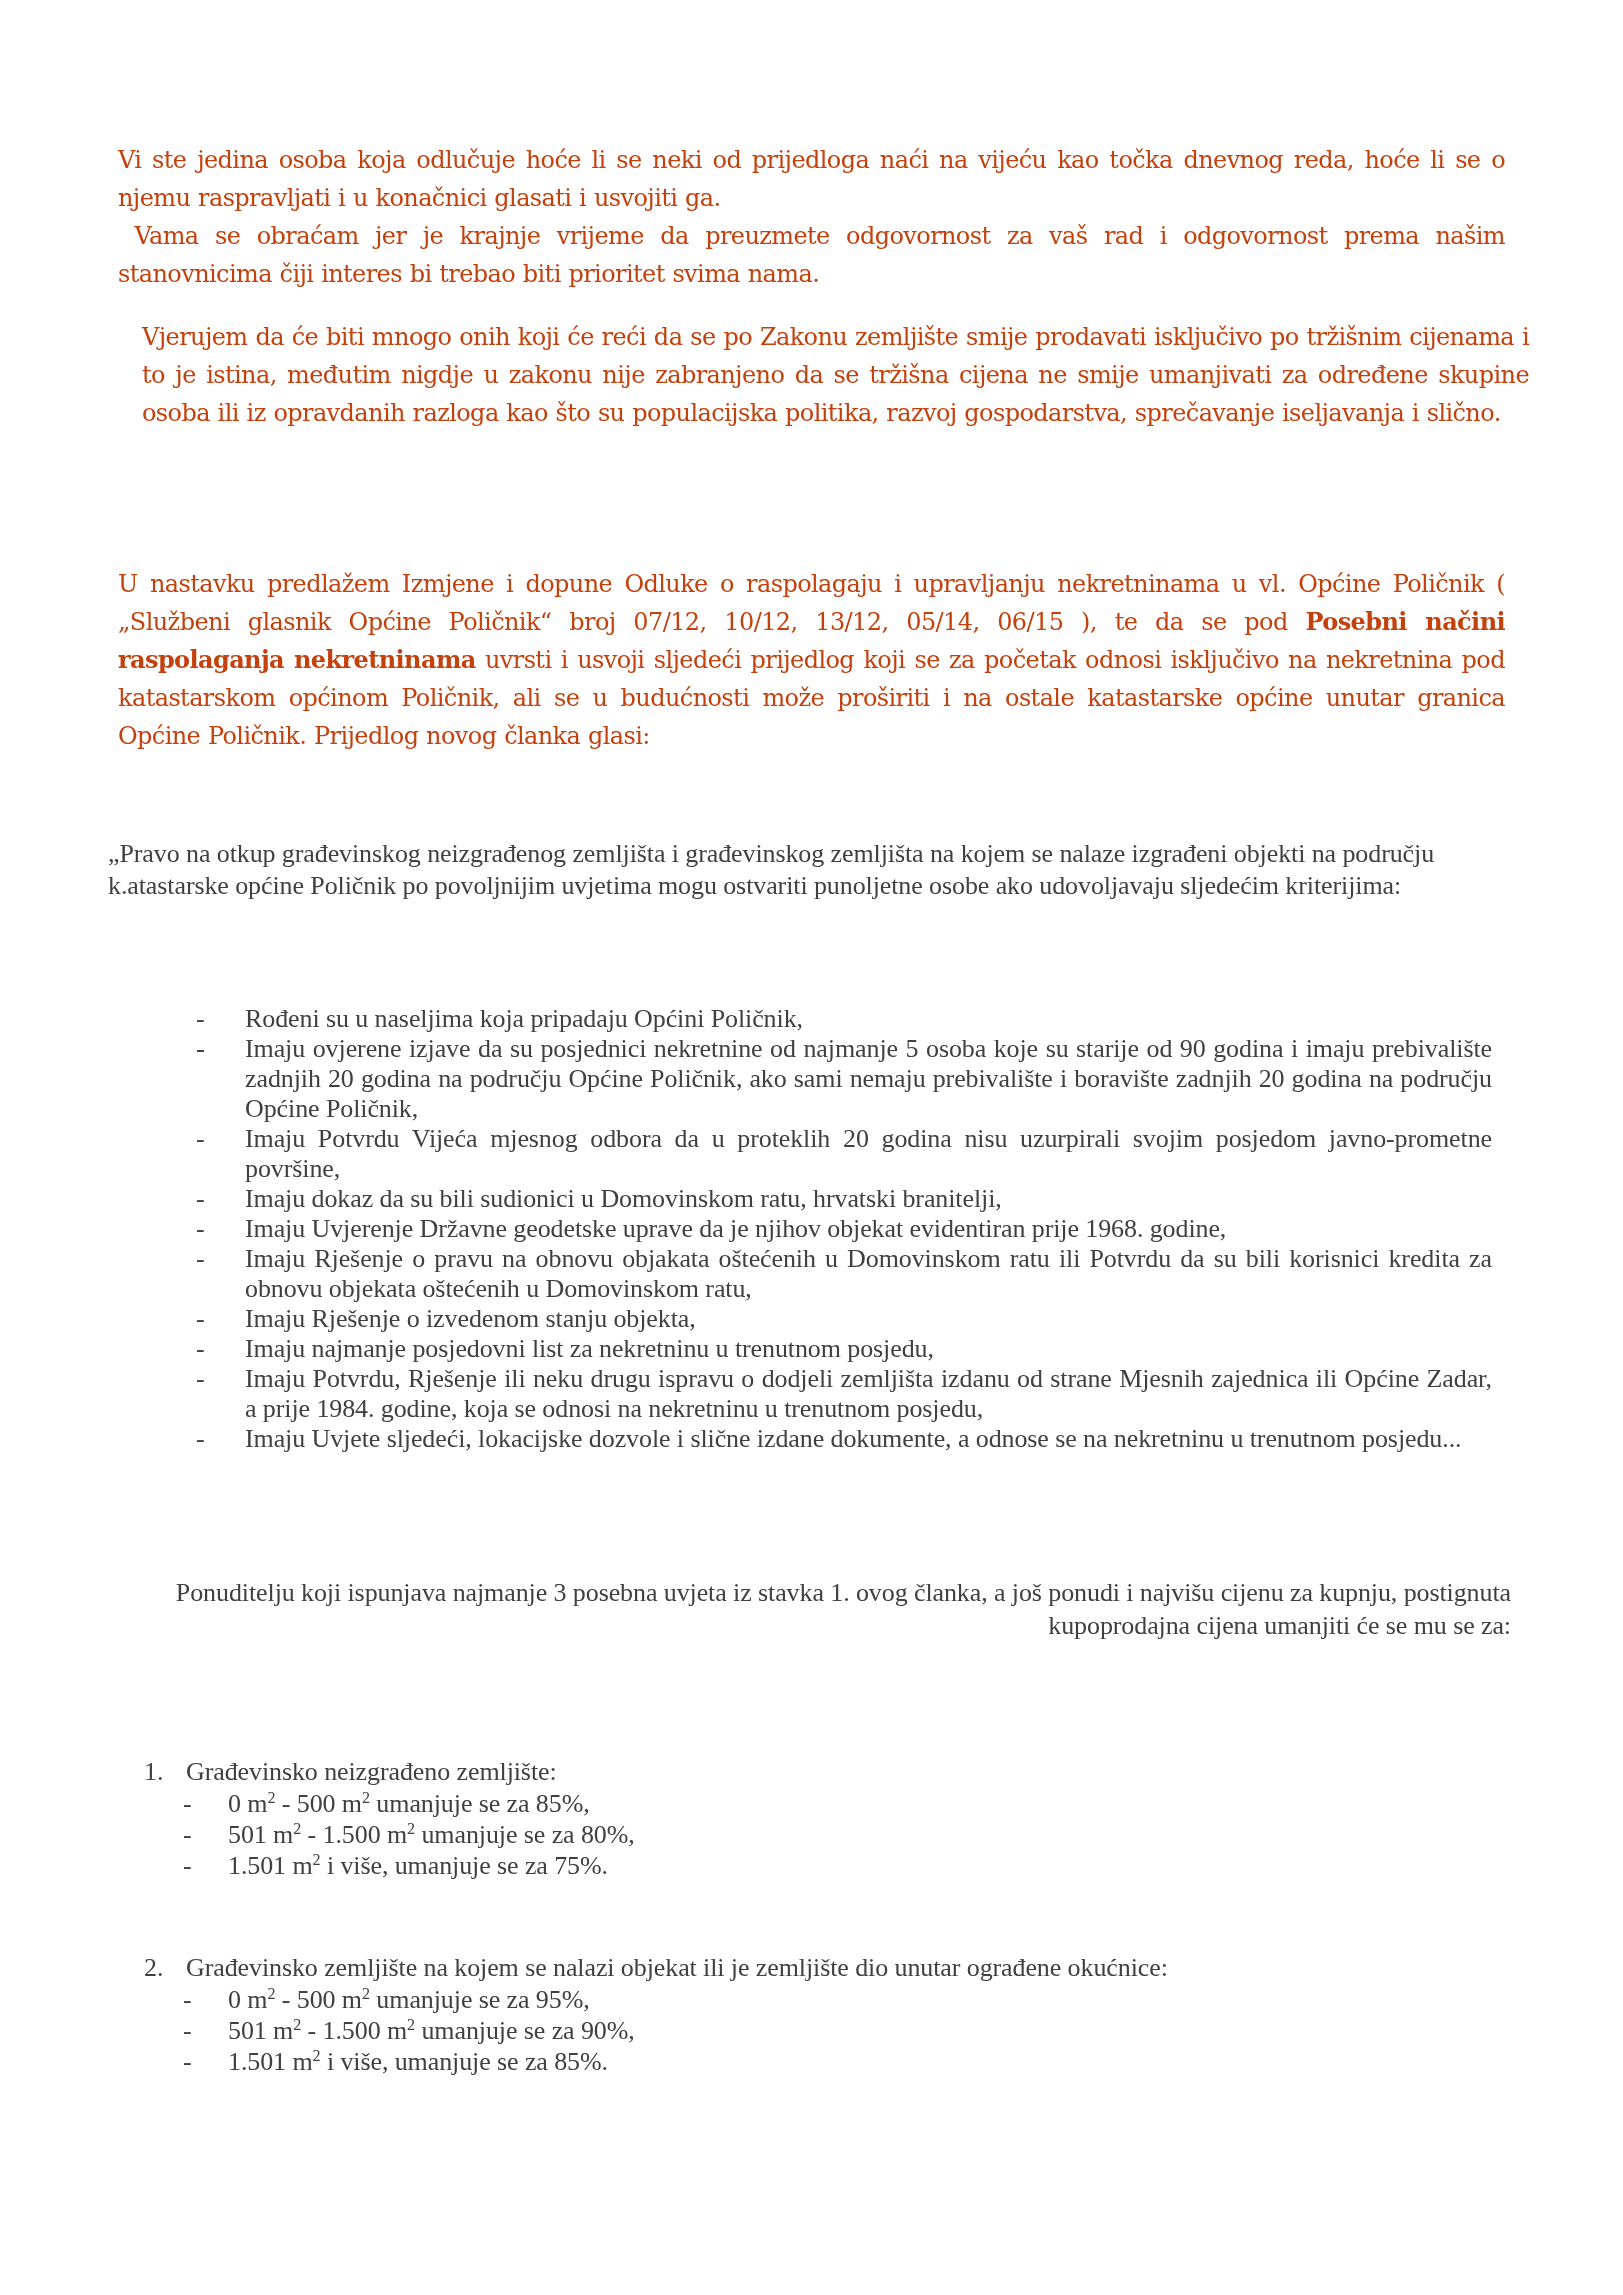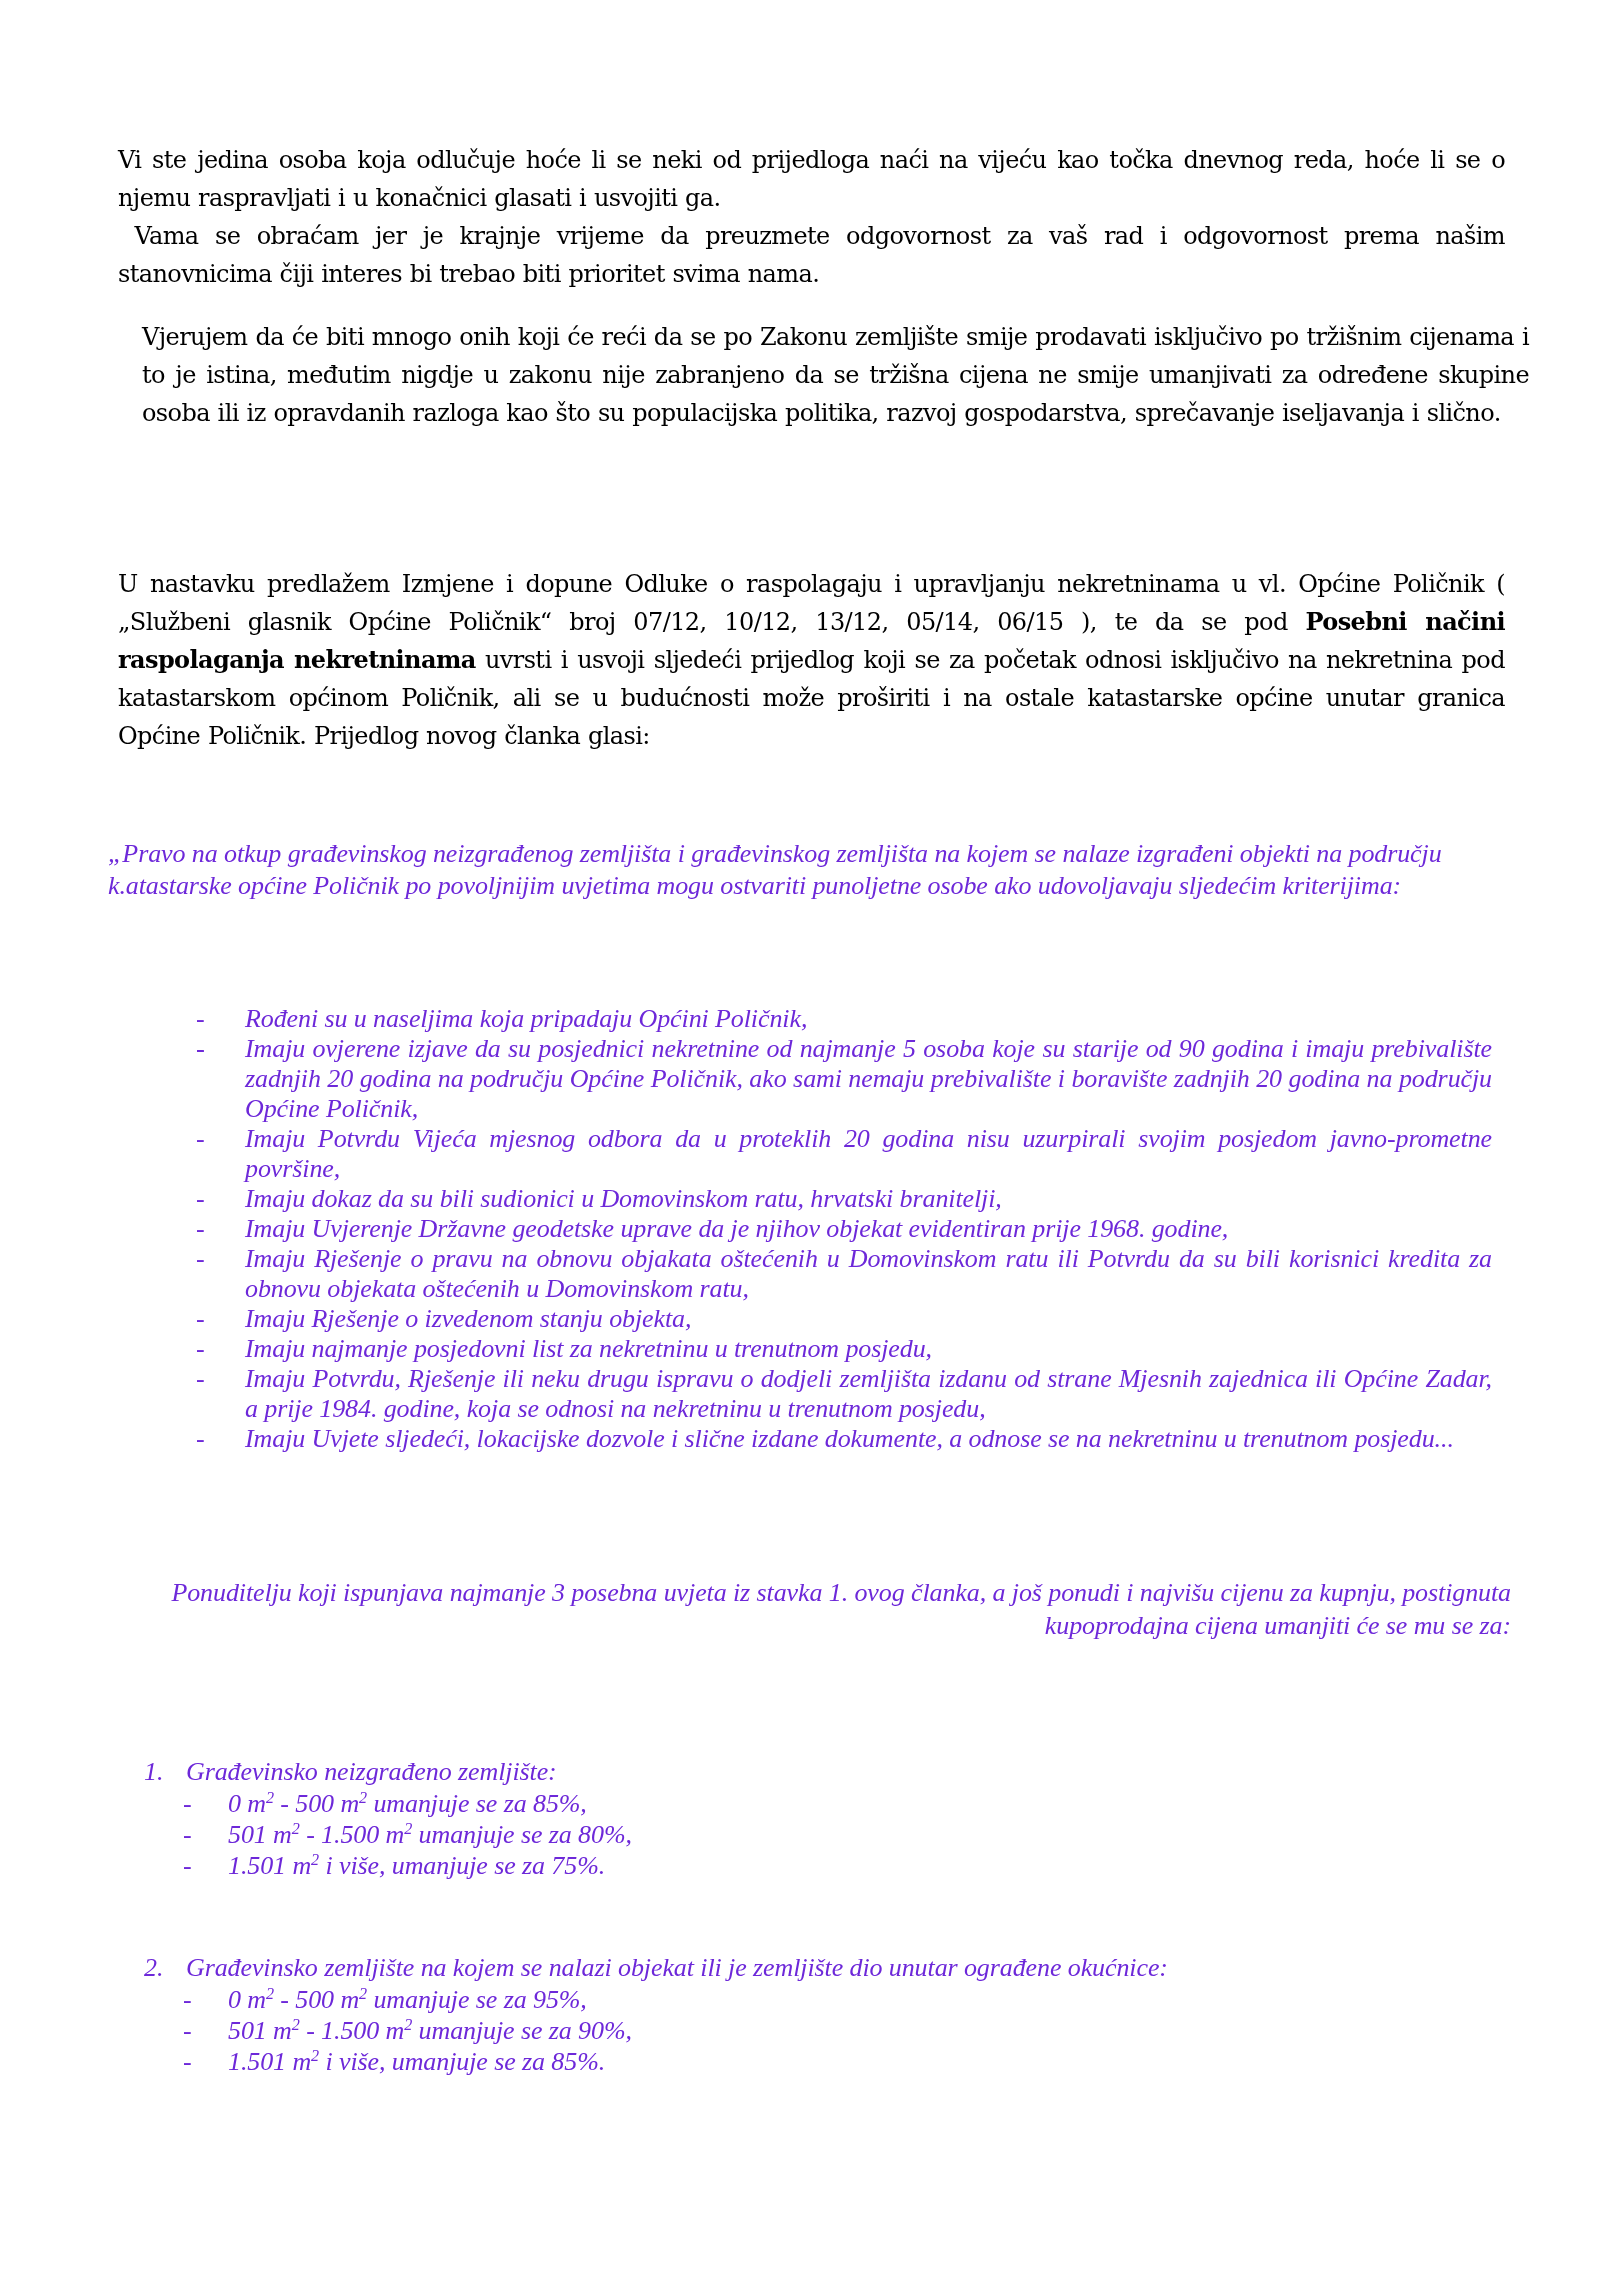--- a/index.html
+++ b/index.html
@@ -7,35 +7,34 @@
     .page { position: absolute; left: 0; top: 0; width: 1623px; height: 2295px; background: #fff; }
 
     
     .body-text {
       position: absolute;
       left: 118px;
       width: 1387px;
       font-family: "DejaVu Serif", "Liberation Serif", serif;
       font-size: 24px;
       line-height: 38px;
-      color: #000000;
+      color: #c2410c;
       text-align: justify;
       letter-spacing: -0.6px;
       word-spacing: 0.7px;
     }
     .body-text p { margin: 0; }
     .last-left { text-align-last: left; }
     .bold { font-weight: bold; }
 
     
     .scan {
       position: absolute;
       font-family: "Liberation Serif", "DejaVu Serif", serif;
-      font-style: italic;
-      color: #6d28d9;
+      color: #404040;
       font-size: 26px;
       letter-spacing: -0.1px;
     }
     .scan-intro { left: 108px; top: 838px; width: 1394px; line-height: 32px; text-align: left; }
     .criteria {
       position: absolute; left: 0; top: 1004px; width: 1623px;
       margin: 0; padding: 0; list-style: none;
     }
     .criteria li {
       position: relative; padding-left: 245px; padding-right: 131px;

